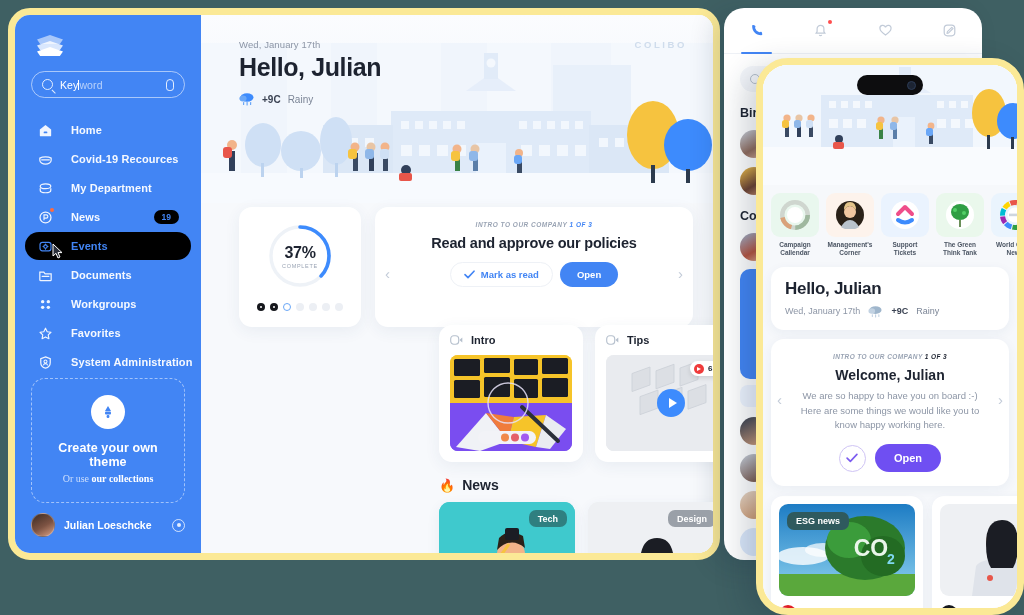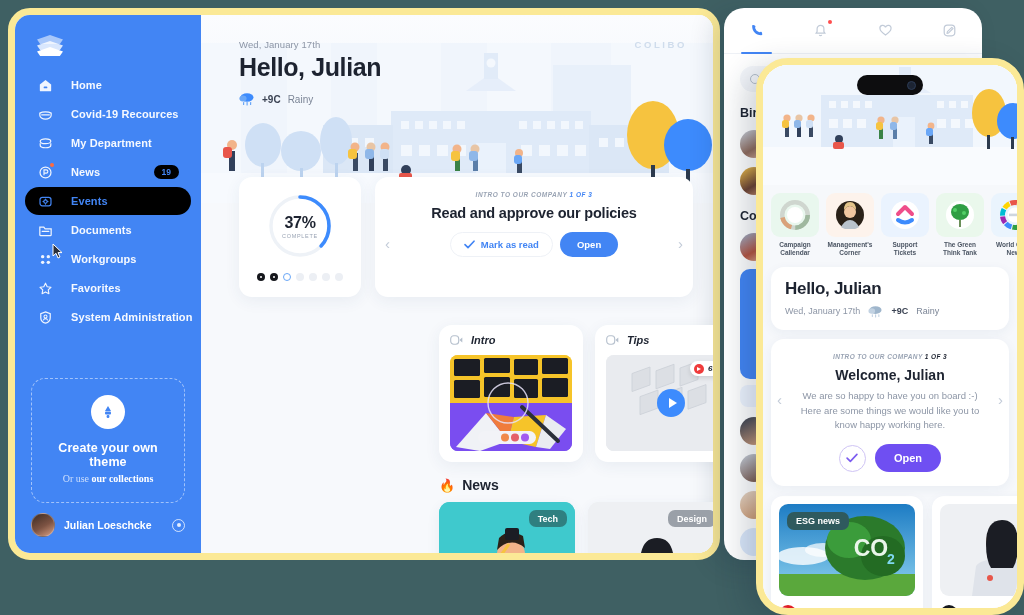--- a/index.html
+++ b/index.html
@@ -92,21 +92,21 @@
   .hero-bldg { position:absolute; left:0; right:0; bottom:0; height:160px; }
   .hero-txt { position: absolute; left: 38px; top: 24px; z-index: 3; }
   .hero-date { font-size: 9.5px; color:#8d96a6; letter-spacing:.1px; }
   .hero-hello { font-size: 25px; font-weight: 700; color:#1d2330; letter-spacing:-.4px; margin-top:3px;}
   .hero-weather { display:flex; align-items:center; gap:7px; margin-top: 10px; }
   .hero-weather .temp { font-size:10px; font-weight:700; color:#3a4252;}
   .hero-weather .cond { font-size:10px; color:#7b8596;}
   .colibo { position:absolute; right:26px; top:24px; font-size:9.5px; letter-spacing:2.6px; color:#cfdcec; font-weight:600; z-index:3;margin-left:42px;}
 
   
-  .row1 { position:absolute; left:38px; top:162px; display:flex; gap:14px; z-index:4;}
+  .row1 { position:absolute; left:38px; top:192px; display:flex; gap:14px; z-index:4;}
   .card { background:#fff; border-radius:13px; box-shadow: 0 4px 16px rgba(40,70,120,.07); }
   .prog-card { width: 122px; height: 120px; padding: 14px 0 0; position: relative;}
   .ring-wrap { position:relative; width:66px; height:66px; margin: 2px auto 0;}
   .ring-val { position:absolute; inset:0; display:flex; flex-direction:column; align-items:center; justify-content:center; }
   .ring-val .pct { font-size:16px; font-weight:700; color:#1d2330; letter-spacing:-.3px;}
   .ring-val .cap { font-size:5.5px; letter-spacing:.7px; color:#9aa4b4; margin-top:1px;}
   .dots { display:flex; gap:5px; justify-content:center; margin-top: 14px;}
   .dot { width:8px; height:8px; border-radius:50%; background:#eceff4;}
   .dot.done { background:#15171c; position:relative;}
   .dot.done:after{content:"";position:absolute;inset:2.6px;border-radius:50%;background:#fff;}
@@ -118,21 +118,21 @@
   .policy-title { font-size:14.5px; font-weight:700; color:#1d2330; margin-top:7px; letter-spacing:-.2px;}
   .policy-sub { font-size:9px; color:#8d96a6; line-height:1.5; margin-top:5px;}
   .policy-btns { display:flex; gap:7px; justify-content:center; align-items:center; margin-top:11px;}
   .btn-ghost { display:flex; align-items:center; gap:6px; background:#fff; border:1.1px solid #eef1f6; border-radius:16px; padding:6px 13px; font-size:9.5px; font-weight:700; color:#4285f4; cursor:pointer;}
   .btn-pri { background:#4285f4; color:#fff; border-radius:16px; padding:7px 17px; font-size:9.5px; font-weight:600; cursor:pointer;}
   .arw { position:absolute; top:58px; font-size:15px; color:#c2cbd8; cursor:pointer;}
   .arw.l{left:10px;} .arw.r{right:10px;}
 
   
   .row2 { position:absolute; left:238px; top:310px; display:flex; gap:12px; z-index:4;}
-  .mini-card { background:#fff; border-radius:13px; box-shadow:0 4px 16px rgba(40,70,120,.07); padding:9px 11px 11px;font-style:italic;}
+  .mini-card { background:#fff; border-radius:13px; box-shadow:0 4px 16px rgba(40,70,120,.07); padding:9px 11px 11px;}
   .mc-head { display:flex; align-items:center; gap:8px; margin-bottom:9px; }
   .mc-title { font-size:11px; font-weight:700; color:#1d2330;}
   .mc-thumb { border-radius:8px; overflow:hidden; position:relative;}
   .card-intro { width:144px; }
   .card-tips { width:152px; }
 
   .thumb-intro { width:122px; height:96px; background:
       linear-gradient(180deg,#f6c429 0 50%, #7a4df0 50% 100%); position:relative; overflow:hidden;}
   .thumb-tips { width:130px; height:96px; background: linear-gradient(160deg,#eceef1,#dfe3e8); position:relative;}
   .play-btn { position:absolute; left:50%; top:50%; transform:translate(-50%,-50%); width:28px; height:28px; border-radius:50%; background:#3d8bfd; display:flex; align-items:center; justify-content:center; cursor:pointer;}
@@ -214,20 +214,25 @@
 <div id="desktop-frame">
   <div id="desktop-inner">
 
     <aside id="sidebar">
       <div class="logo">
         <span class="sheet s1"></span>
           <span class="sheet s2"></span>
           <span class="sheet s3"></span>
       </div>
 
+      <div class="search-box">
+        <span class="si"></span>
+        <span class="search-txt"><b>Key</b><span class="caret"></span><span>word</span></span>
+        <span class="mic"></span>
+      </div>
 
       <nav class="nav" id="nav-list">
           <div class="nav-item">
             <span class="ico">
               <svg class="svgico" viewBox="0 0 18 18">
                 <path d="M9 3.2 L15 8 v6.2a1 1 0 01-1 1H4a1 1 0 01-1-1V8z" fill="rgba(255,255,255,.92)"></path>
                 <rect x="7" y="10" width="4" height="2" rx="1" fill="#4285f4"></rect>
               </svg>
             </span>
     <span class="lbl">Home</span>

